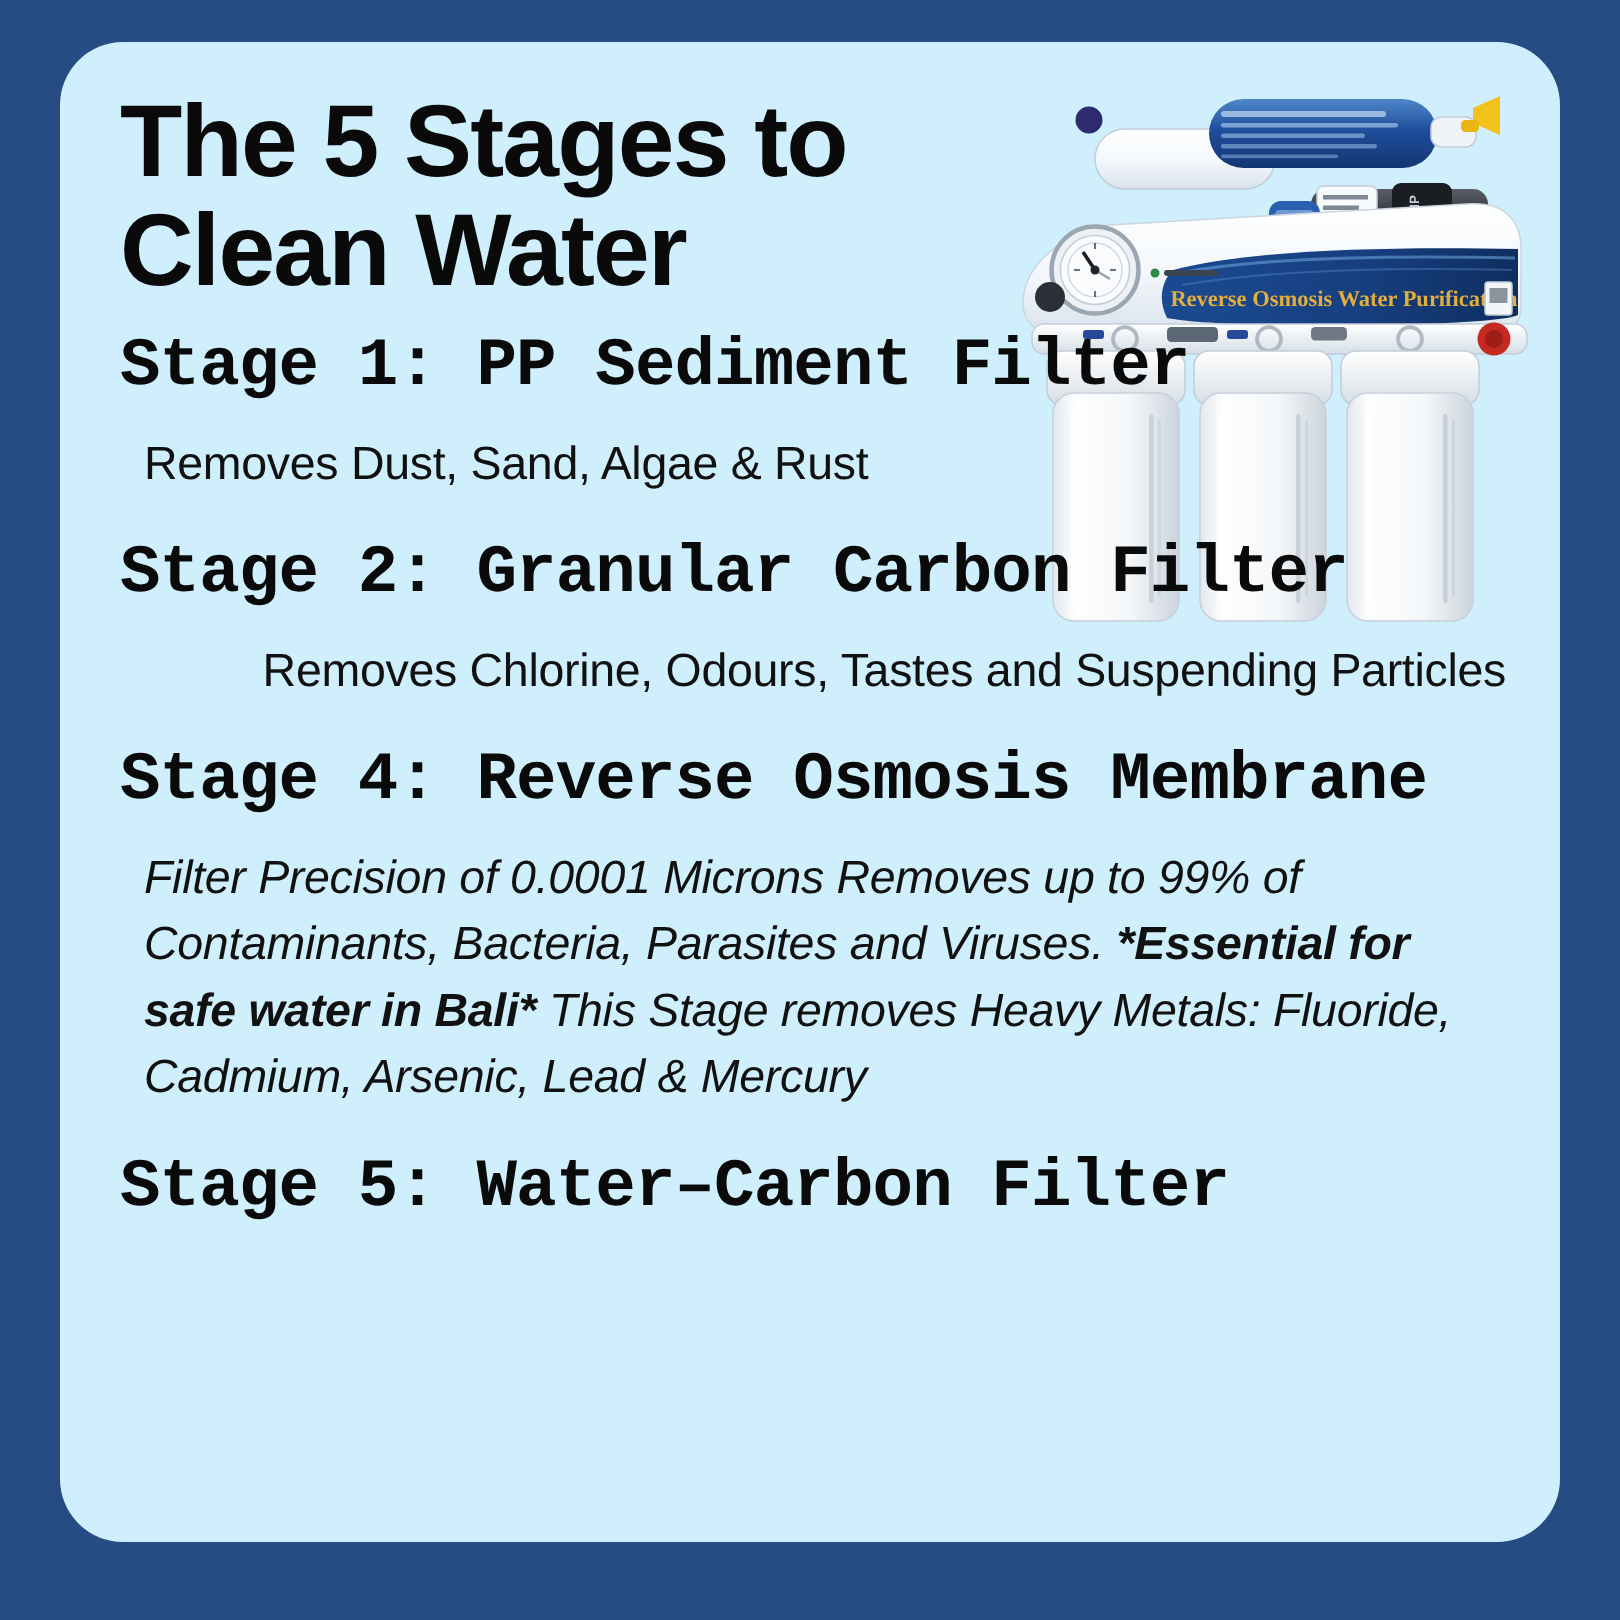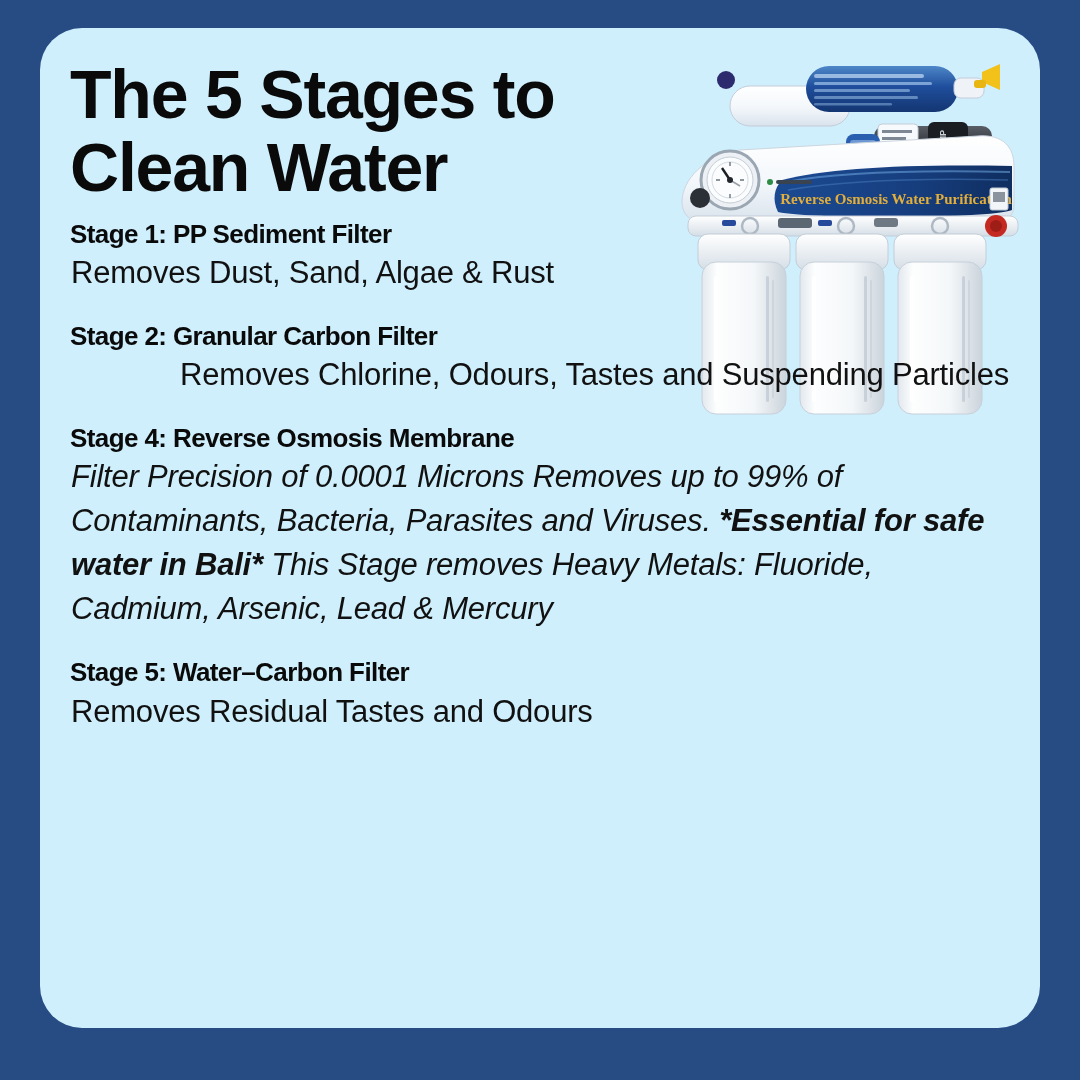--- a/index.html
+++ b/index.html
@@ -25,51 +25,52 @@
     left: 40px;
     top: 28px;
     width: 1000px;
     height: 1000px;
     background: #CFEFFC;
     border-radius: 42px;
     overflow: hidden;
   }
   .content {
     position: absolute;
-    left: 30px;
+    left: 40px;
     top: 30px;
     width: 940px;
   }
   .title {
     font-size: 68px;
     font-weight: bold;
     line-height: 1.08;
     letter-spacing: -1.2px;
     color: #0A0A0A;
     margin: 0 0 14px 0;
     max-width: 600px;
   }
   .stage-block {
     margin-bottom: 26px;
   }
   .stage-head {
-    font-size: 26px;
+    font-size: 45px;
     font-weight: bold;
     letter-spacing: -0.6px;
     line-height: 1.16;
     color: #0A0A0A;
     margin: 0 0 2px 0;
+    font-family: Liberation Mono, monospace;
   }
   .stage-body {
     font-size: 31px;
     font-weight: normal;
     line-height: 1.42;
     letter-spacing: -0.2px;
     color: #111111;
-    margin: 1px;
+    margin: 16px;
   }
   .stage-body b {
     font-weight: bold;
   }
   .s4 .stage-body { max-width: 940px; font-style: italic; }
   .s2 .stage-body { max-width: 940px; text-align: right; }
 
   
   .ro-unit {
     position: absolute;
@@ -250,18 +251,17 @@
       </div>
 
 
       <div class="stage-block s4">
         <p class="stage-head">Stage 4: Reverse Osmosis Membrane</p>
         <p class="stage-body"><span>Filter Precision of 0.0001 Microns Removes up to 99% of Contaminants, Bacteria, Parasites and Viruses. </span><b>*Essential for safe water in Bali*</b><span> This Stage removes Heavy Metals: Fluoride, Cadmium, Arsenic, Lead &amp; Mercury</span></p>
       </div>
 
       <div class="stage-block s5">
         <p class="stage-head">Stage 5: Water–Carbon Filter</p>
-        <p class="stage-body">Removes Residual Tastes and Odours</p>
       </div>
 
     </div>
   </div>
 </div>
 
 </body></html>

